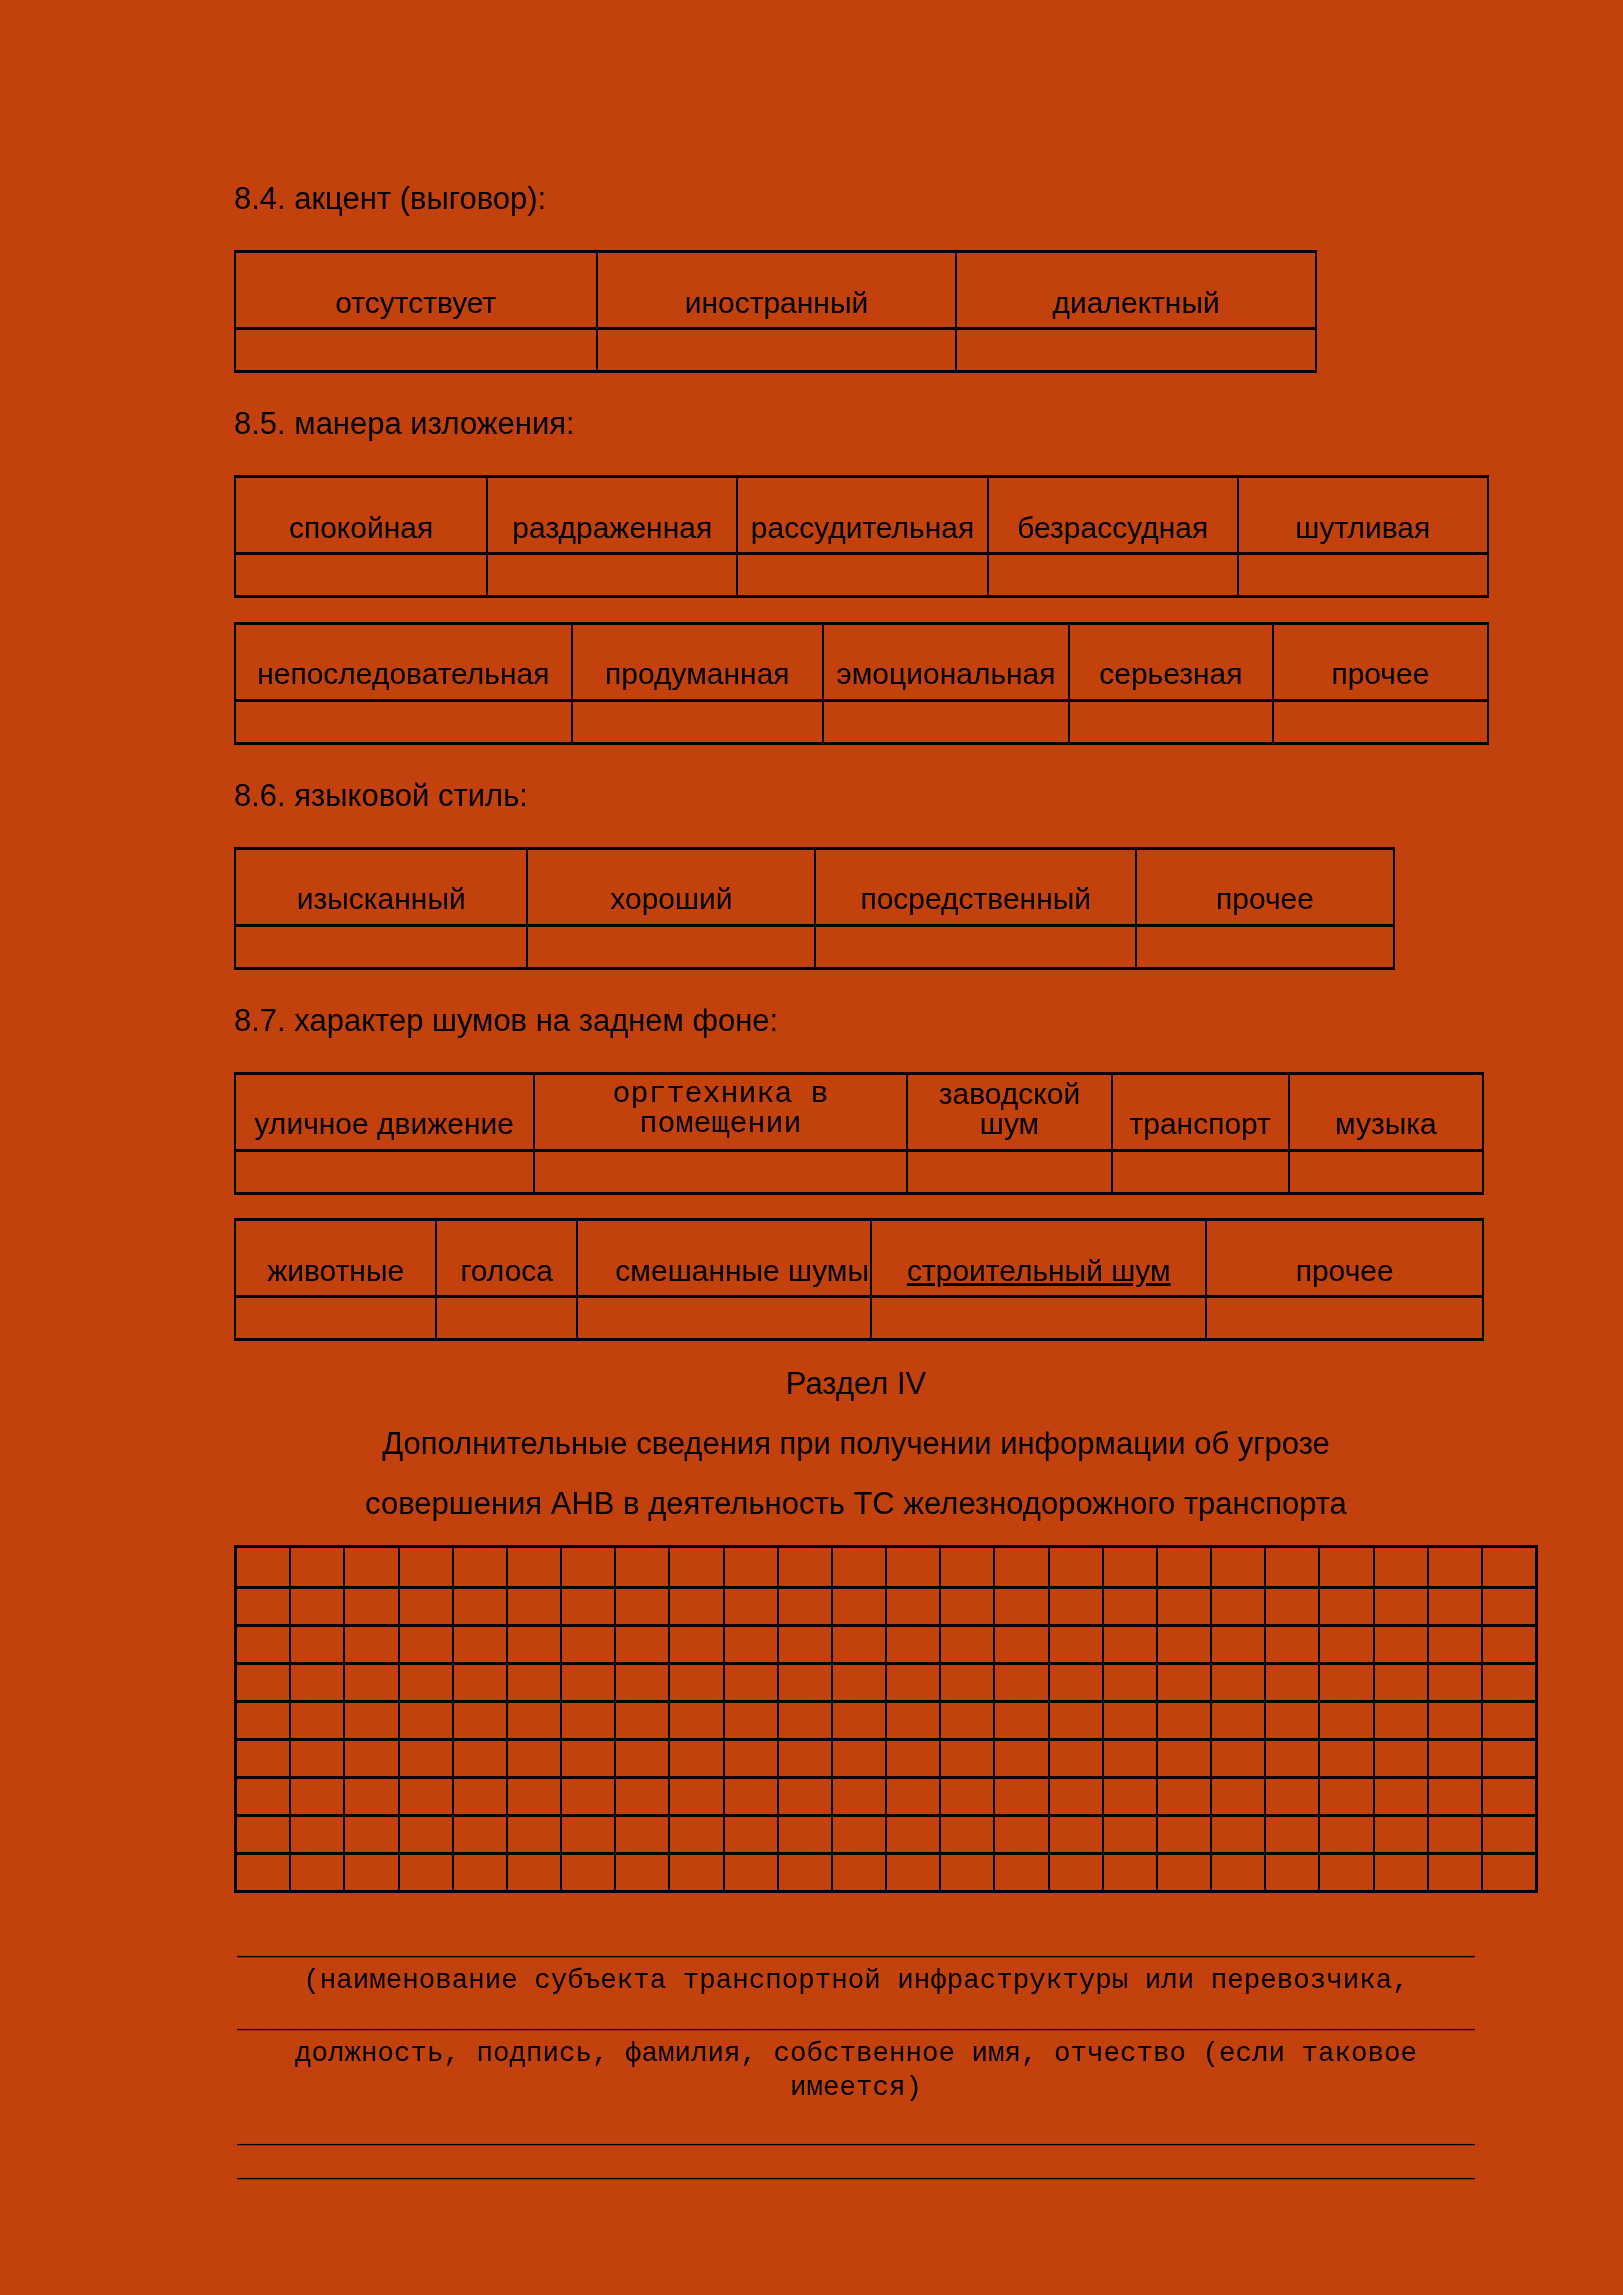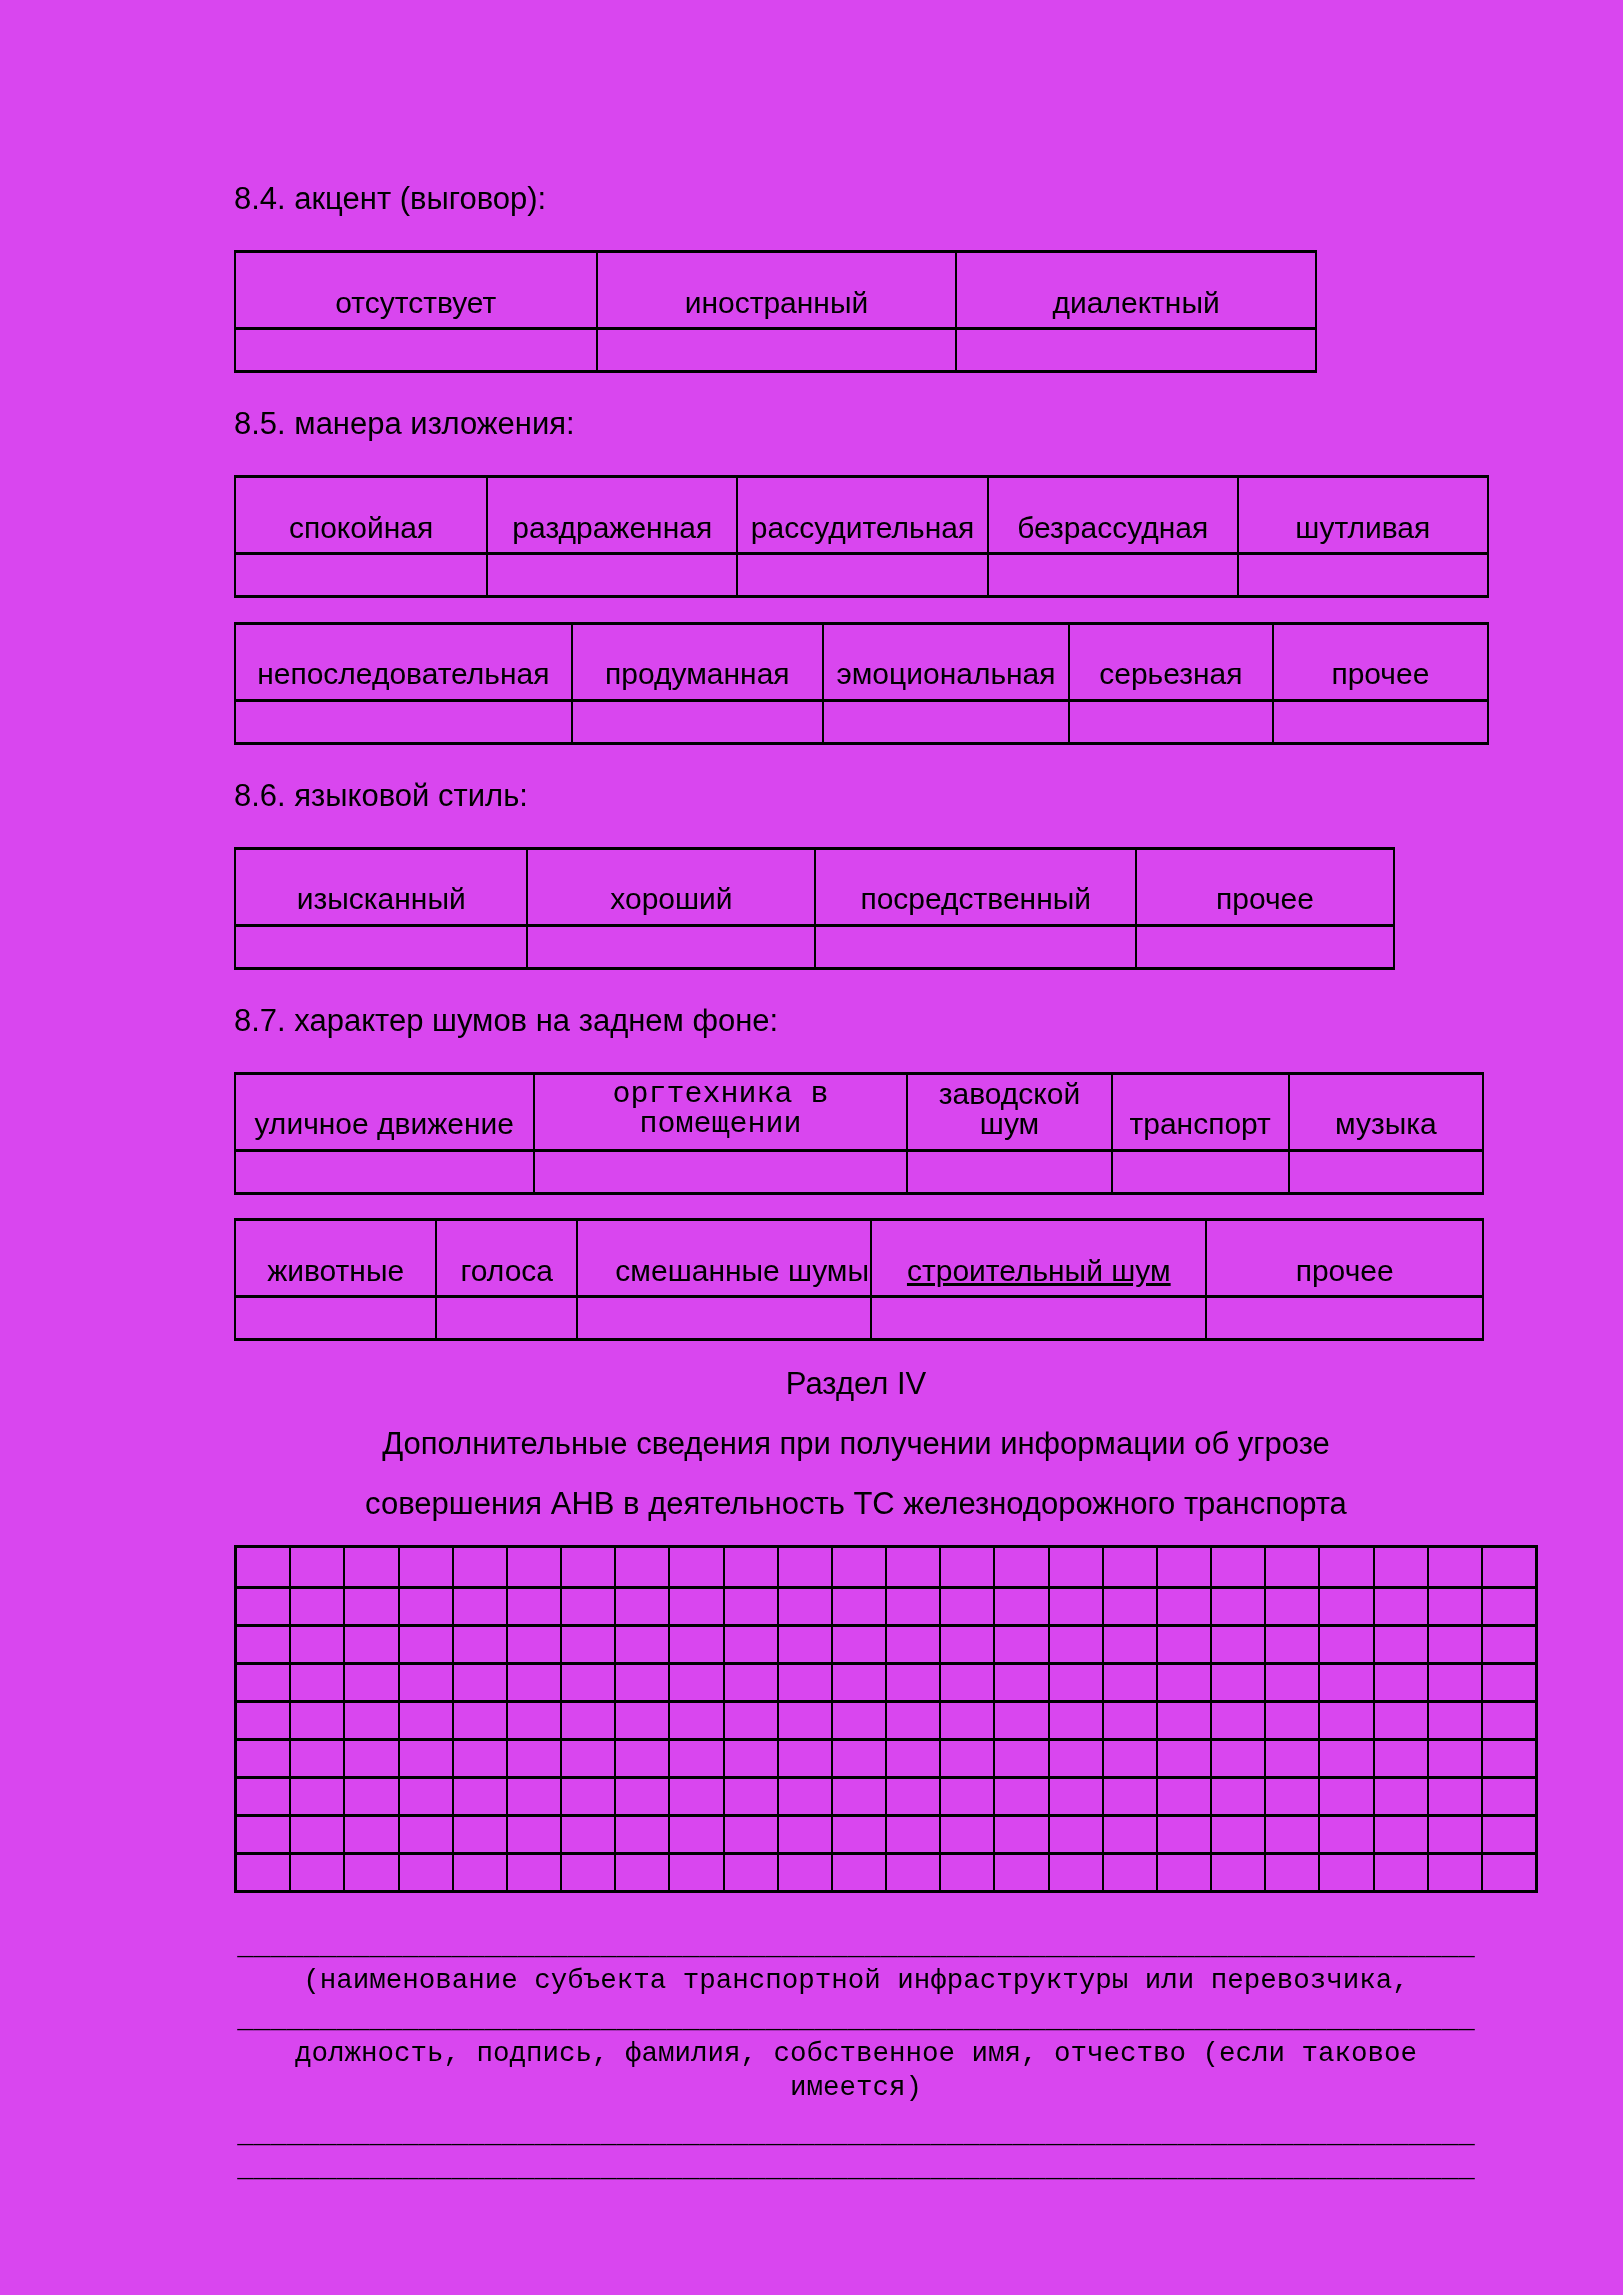--- a/index.html
+++ b/index.html
@@ -3,21 +3,21 @@
 <meta charset="utf-8">
 <style>
   * { box-sizing: border-box; }
   html,body { margin:0; padding:0; }
   body {
     width:1623px; height:2295px;
     background:#ffffff; color:#000000;
     font-family:"Liberation Sans", sans-serif;
     overflow:hidden;
   }
-  .page { position:relative; width:1623px; height:2295px; background:#d946ef; }
+  .page { position:relative; width:1623px; height:2295px; background:#c2410c; }
   .content { padding:182px 0 0 234px; width:1310px; }
 
   .heading {
     font-size:31px; line-height:34px; font-weight:400; color:#000;
     margin:0;
   }
   #h85,#h86,#h87 { margin-top:34px; }
 
   
   .tbl {

